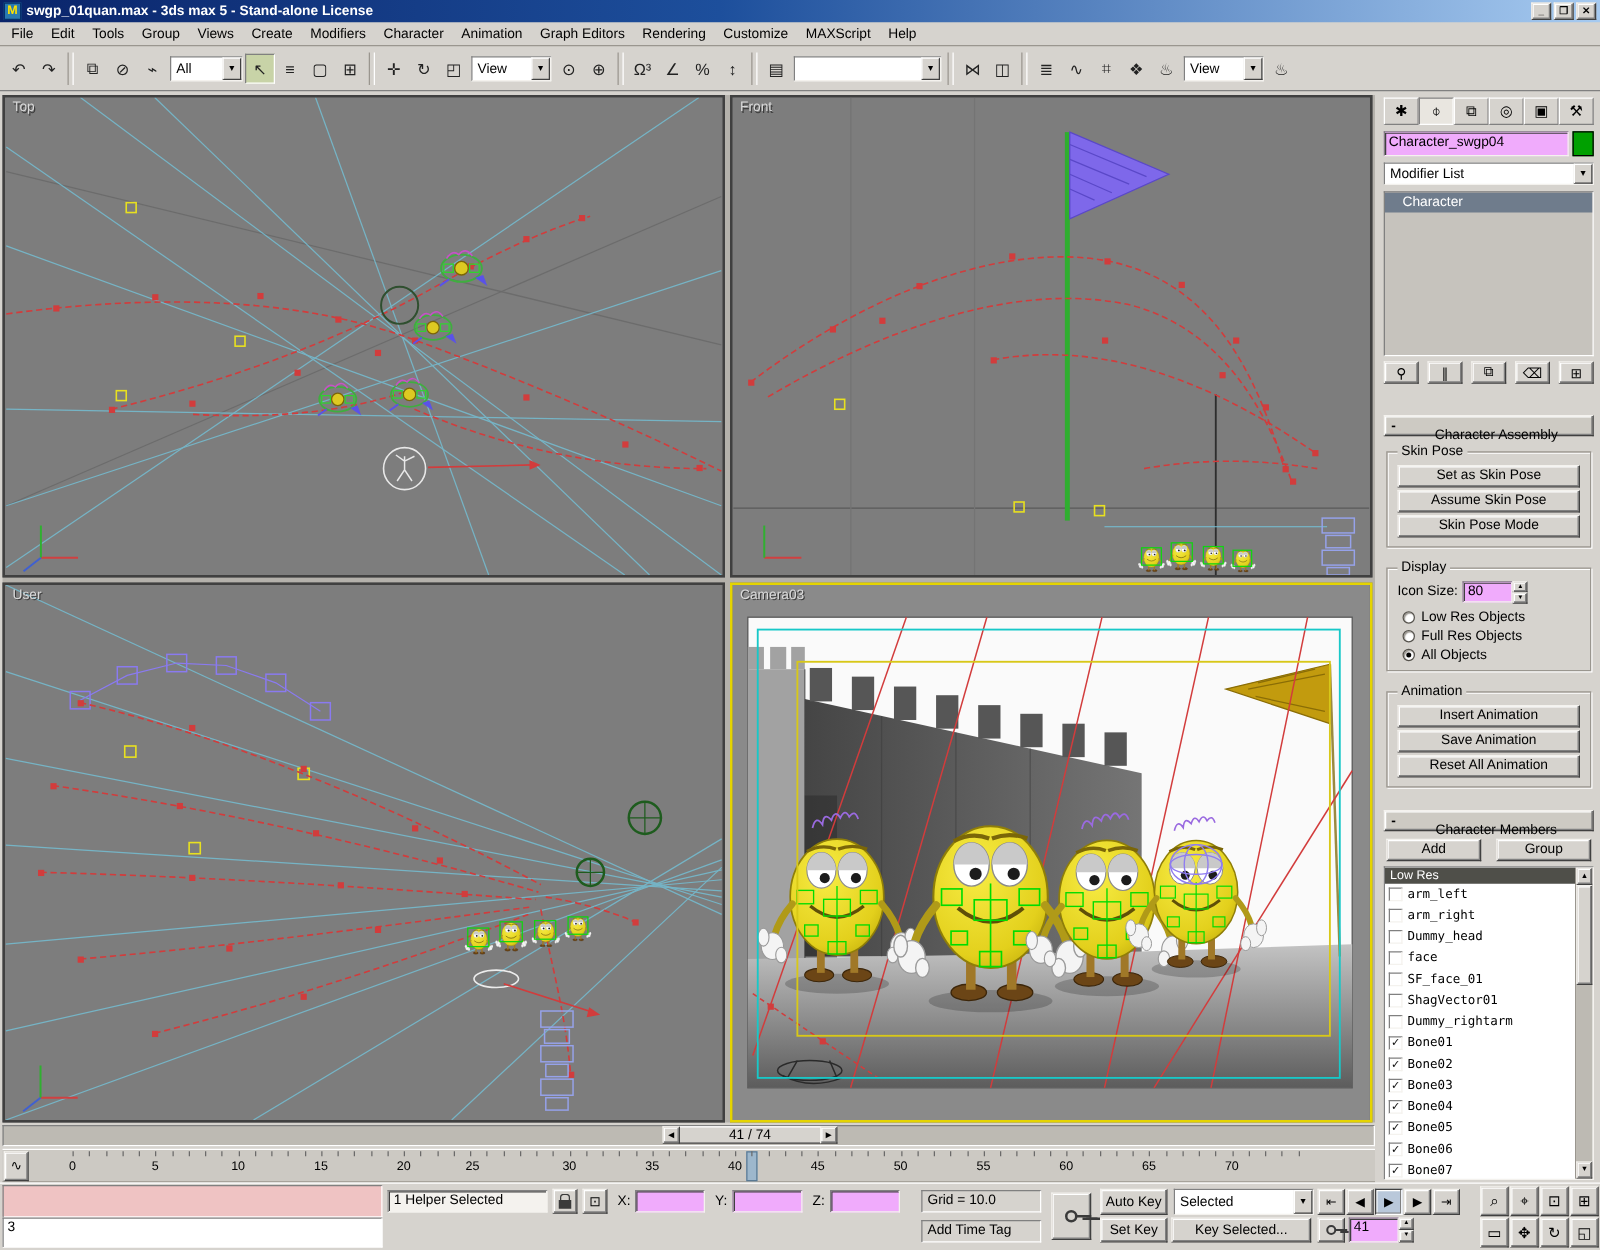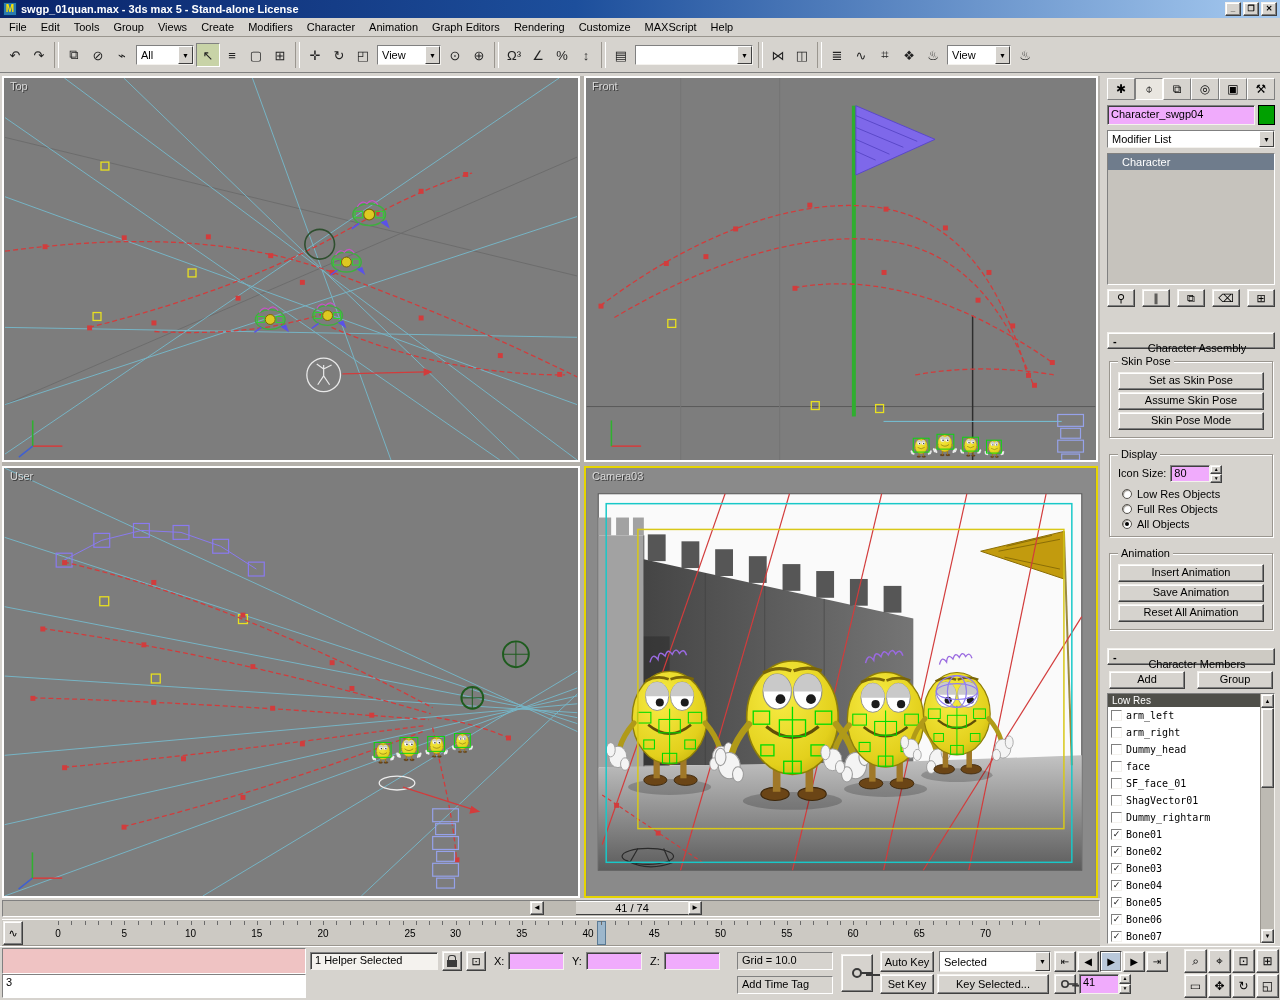--- a/index.html
+++ b/index.html
@@ -19,21 +19,21 @@
   
   .toolbar{position:absolute;left:0;top:38px;width:1280px;height:35px;display:flex;align-items:center;padding:0 3px;border-bottom:1px solid #808080;background:#d6d3ce;}
   .tb-btn{min-width:24px;height:24px;display:inline-flex;align-items:center;justify-content:center;font-size:13px;color:#222;}
   .tb-btn.active{background:#c8d3a7;border:1px solid;border-color:#808080 #fff #fff #808080;}
   .tb-sep{width:5px;height:26px;border-left:1px solid #9a968f;border-right:1px solid #fff;margin:0 3px;}
   .tb-dd{height:20px;background:#fff;border:1px solid;border-color:#808080 #f4f2ee #f4f2ee #808080;display:inline-flex;align-items:center;margin:0 2px;}
   .tb-dd-val{flex:1;padding:0 4px;white-space:nowrap;overflow:hidden;}
   .dd-arrow{width:15px;height:100%;background:#d6d3ce;border:1px solid;border-color:#fff #404040 #404040 #fff;font-size:7px;display:flex;align-items:center;justify-content:center;}
   
   .viewports{position:absolute;left:2px;top:76px;width:1098px;height:822px;background:#b4b1ab;}
-  .vp{position:absolute;border:2px solid #ffffff;overflow:hidden;background:#7d7d7d;}
+  .vp{position:absolute;border:2px solid #404040;overflow:hidden;background:#7d7d7d;}
   .vp svg{display:block;width:100%;height:100%;}
   .vp-top{left:0;top:0;width:578px;height:386px;}
   .vp-front{left:582px;top:0;width:514px;height:386px;}
   .vp-user{left:0;top:390px;width:578px;height:432px;}
   .vp-camera{left:582px;top:390px;width:514px;height:432px;border:2px solid #e5d400;}
   .vp-label{position:absolute;left:6px;top:2px;color:#d9d9d9;font-size:11px;text-shadow:1px 1px 0 #3c3c3c;}
   
   .cmd{position:absolute;left:1102px;top:76px;width:178px;height:870px;background:#d6d3ce;display:flex;flex-direction:column;padding:2px 5px 0 5px;}
   .cp-tabs{display:flex;height:22px;margin-bottom:5px;}
   .cp-tab{flex:1;display:flex;align-items:center;justify-content:center;font-size:12px;border:1px solid;border-color:#fff #808080 #808080 #fff;background:#d6d3ce;}
@@ -72,21 +72,21 @@
   .mcheck{width:11px;height:11px;background:#fff;border:1px solid;border-color:#808080 #f4f2ee #f4f2ee #808080;font-size:9px;line-height:9px;text-align:center;color:#111;}
   .mlabel{font-family:"DejaVu Sans Mono",monospace;font-size:10px;}
   .mscroll{width:14px;background:#cdcac3;display:flex;flex-direction:column;border-left:1px solid #9a968f;}
   .mscroll .sarrow{height:14px;font-size:6px;text-align:center;line-height:12px;}
   .mscroll .strack{flex:1;position:relative;background:#bdbab3;}
   .mscroll .sthumb{position:absolute;left:0;top:0;width:100%;height:80px;}
   
   .timeslider{position:absolute;left:2px;top:900px;width:1098px;height:17px;background:#bdbab3;border:1px solid;border-color:#808080 #fff #fff #808080;}
   .ts-thumb{position:absolute;top:0px;height:14px;display:flex;align-items:stretch;}
   .ts-arrow{width:14px;font-size:8px;line-height:12px;text-align:center;}
-  .ts-label{width:112px;text-align:center;line-height:13px;background:#d6d3ce;border-top:1px solid #fff;border-bottom:1px solid #404040;margin-left:32px;}
+  .ts-label{width:112px;text-align:center;line-height:13px;background:#d6d3ce;border-top:1px solid #fff;border-bottom:1px solid #404040;}
   .trackbar{position:absolute;left:2px;top:919px;width:1098px;height:27px;background:#ccc9c3;border-top:1px solid #fff;border-bottom:1px solid #9a968f;}
   .tick-mark{position:absolute;top:1px;width:1px;height:4px;background:#6a6a6a;}
   .tick-label{position:absolute;top:8px;transform:translateX(-50%);font-size:10px;}
   .cur-frame{position:absolute;top:1px;width:9px;height:24px;background:#9db7cc;border:1px solid #5a7a94;}
   .tb-mini{position:absolute;left:1px;top:1px;width:20px;height:24px;font-size:11px;text-align:center;line-height:22px;}
   
   .statusbar{position:absolute;left:0;top:946px;width:1280px;height:54px;background:#d6d3ce;border-top:1px solid #fff;}
   .abs{position:absolute;}
   .field{padding:1px 4px;white-space:nowrap;overflow:hidden;}
   .listener-top{background:#efc3c3;border:1px solid;border-color:#808080 #fff #fff #808080;}
@@ -810,21 +810,21 @@
       <span class="tick-mark" style="left: 983.5px;"></span>
       <span class="tick-mark" style="left: 996.75px;"></span>
       <span class="tick-mark" style="left: 1010px;"></span>
       <span class="tick-mark" style="left: 1023.25px;"></span>
       <span class="tick-mark" style="left: 1036.5px;"></span>
       <span class="tick-label" style="left: 56px;">0</span>
       <span class="tick-label" style="left: 122.25px;">5</span>
       <span class="tick-label" style="left: 188.5px;">10</span>
       <span class="tick-label" style="left: 254.75px;">15</span>
       <span class="tick-label" style="left: 321px;">20</span>
-      <span class="tick-label" style="left: 408px;">25</span>
+      <span class="tick-label" style="left: 376px;">25</span>
       <span class="tick-label" style="left: 453.5px; text-align: center;">30</span>
       <span class="tick-label" style="left: 519.75px;">35</span>
       <span class="tick-label" style="left: 586px;">40</span>
       <span class="tick-label" style="left: 652.25px;">45</span>
       <span class="tick-label" style="left: 718.5px;">50</span>
       <span class="tick-label" style="left: 784.75px;">55</span>
       <span class="tick-label" style="left: 851px;">60</span>
       <span class="tick-label" style="left: 917.25px;">65</span>
       <span class="tick-label" style="left: 983.5px;">70</span>
     </div>

